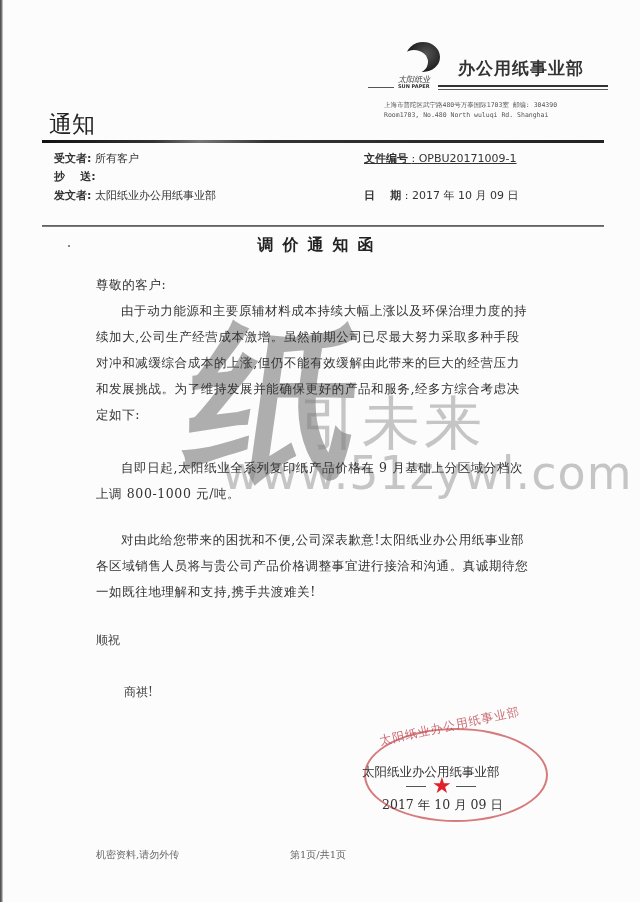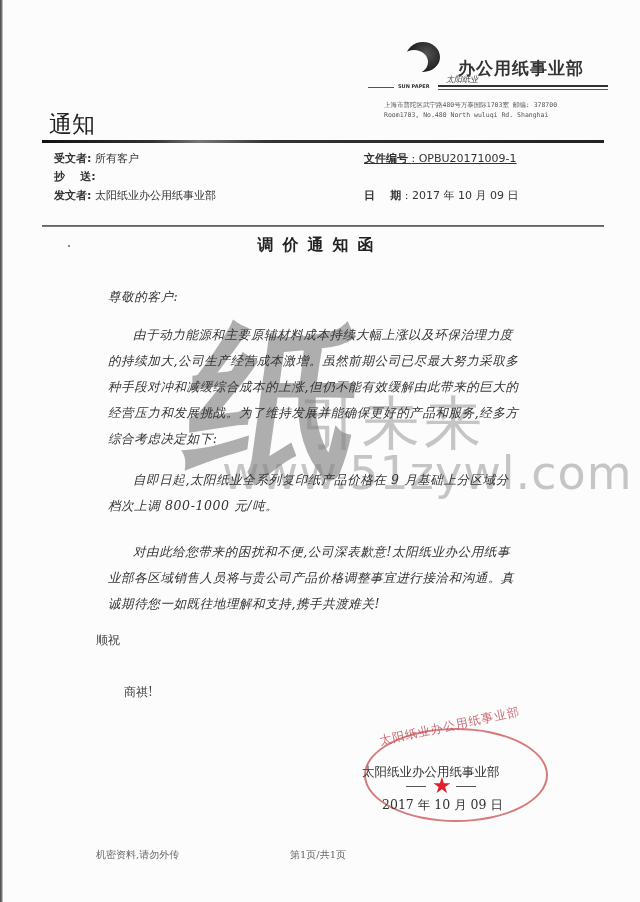--- a/index.html
+++ b/index.html
@@ -22,21 +22,21 @@
       position: absolute; left: 14px; top: 2px; width: 34px; height: 30px;
       border-radius: 50%;
       background: radial-gradient(circle at 60% 40%, #555 0, #222 60%, #111 100%);
     }
     .logo .disk-cut {
       position: absolute; left: 8px; top: 10px; width: 28px; height: 24px;
       border-radius: 50%; background: #fdfcfd;
     }
     .logo .cn {
       position: absolute; left: 6px; top: 34px; font-size: 8px; color: #444;
-      font-style: italic; letter-spacing: 0px; white-space: nowrap; margin-left: 48px;
+      font-style: italic; letter-spacing: 0px; white-space: nowrap;
     }
     .logo .en {
       position: absolute; left: 6px; top: 43px; font-size: 5px; color: #333;
       font-family: "DejaVu Sans", sans-serif; font-weight: bold; white-space: nowrap;
     }
     .dept-title {
       position: absolute; left: 458px; top: 57px; font-size: 17px;
       font-family: "DejaVu Sans", sans-serif; font-weight: bold; color: #333;
       letter-spacing: 1px;
     }
@@ -76,21 +76,21 @@
       position: absolute; left: 0; width: 640px; top: 235px; text-align: center;
       font-size: 16px; font-weight: bold; letter-spacing: 9px; color: #222;
       font-family: "DejaVu Sans", sans-serif;
     }
     .dot { position: absolute; left: 68px; top: 245px; width: 2px; height: 2px; background: #888; }
     
     .body {
       position: absolute; left: 96px; width: 436px; font-size: 12.5px; line-height: 26px;
       color: #333; letter-spacing: 0.6px; font-family: "DejaVu Serif", serif;
     }
-    .p { margin: 12px; font-style: italic; }
+    .p { margin: 0; }
     .indent { text-indent: 2em; }
     
     .wm-brush {
       position: absolute; left: 190px; top: 300px; width: 120px; height: 210px;
       color: rgba(110,110,110,0.55); font-size: 170px; line-height: 200px;
       font-family: "DejaVu Serif", serif; font-weight: bold; transform: skewX(-8deg);
       pointer-events: none;
     }
     .wm-cn {
       position: absolute; left: 300px; top: 385px; font-size: 58px; color: rgba(130,130,130,0.45);
@@ -134,21 +134,21 @@
   <div class="disk"></div>
   <div class="disk-cut"></div>
   <span class="cn">太阳纸业</span>
   <span class="en">SUN PAPER</span>
 </div>
 <div class="dept-title">办公用纸事业部</div>
 <div class="lh-line0"></div>
 <div class="lh-line1"></div>
 <div class="lh-line2"></div>
 <div class="address">
-  <div>上海市普陀区武宁路480号万泰国际1703室  邮编: 378700</div>
+  <div>上海市普陀区武宁路480号万泰国际1703室  邮编: 304390</div>
   <div>Room1703, No.480 North wuluqi Rd. Shanghai</div>
 </div>
 
 <div class="notice-title">通知</div>
 <div class="header-rule"></div>
 
 <div class="meta" style="left:54px; top:151px;">
   <span class="k">受文者:</span>
   <span>所有客户</span>
 </div>

